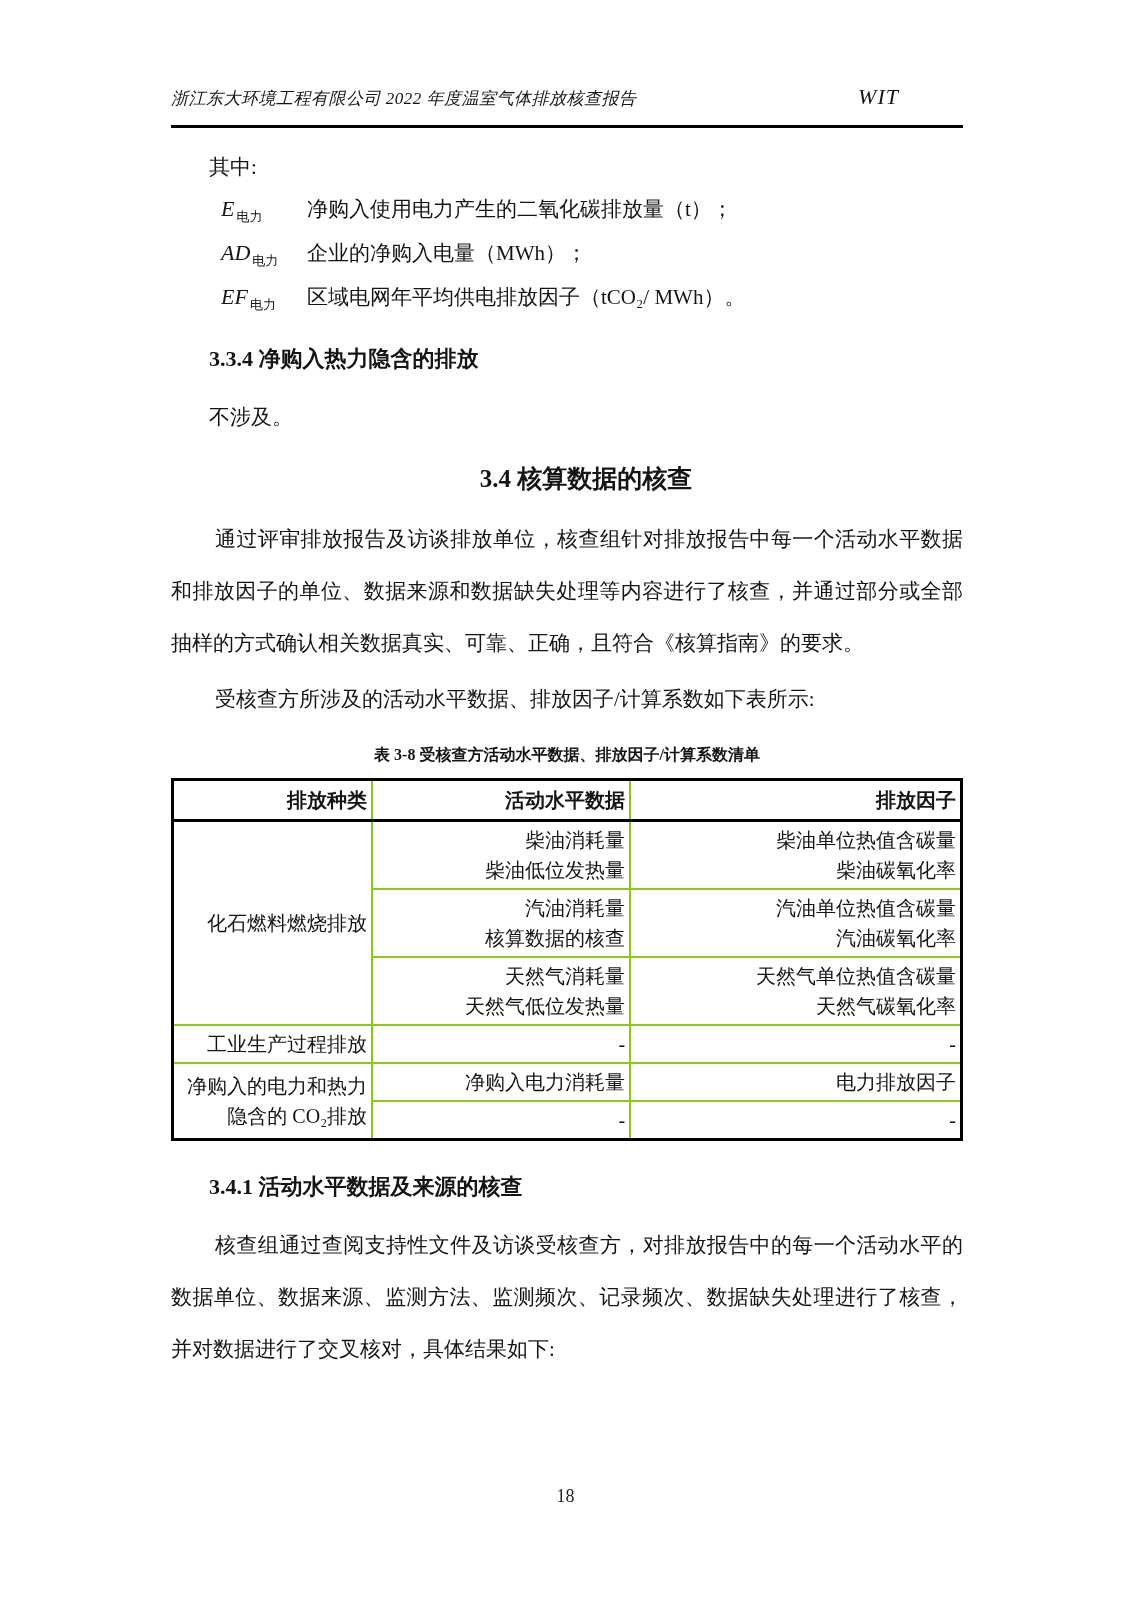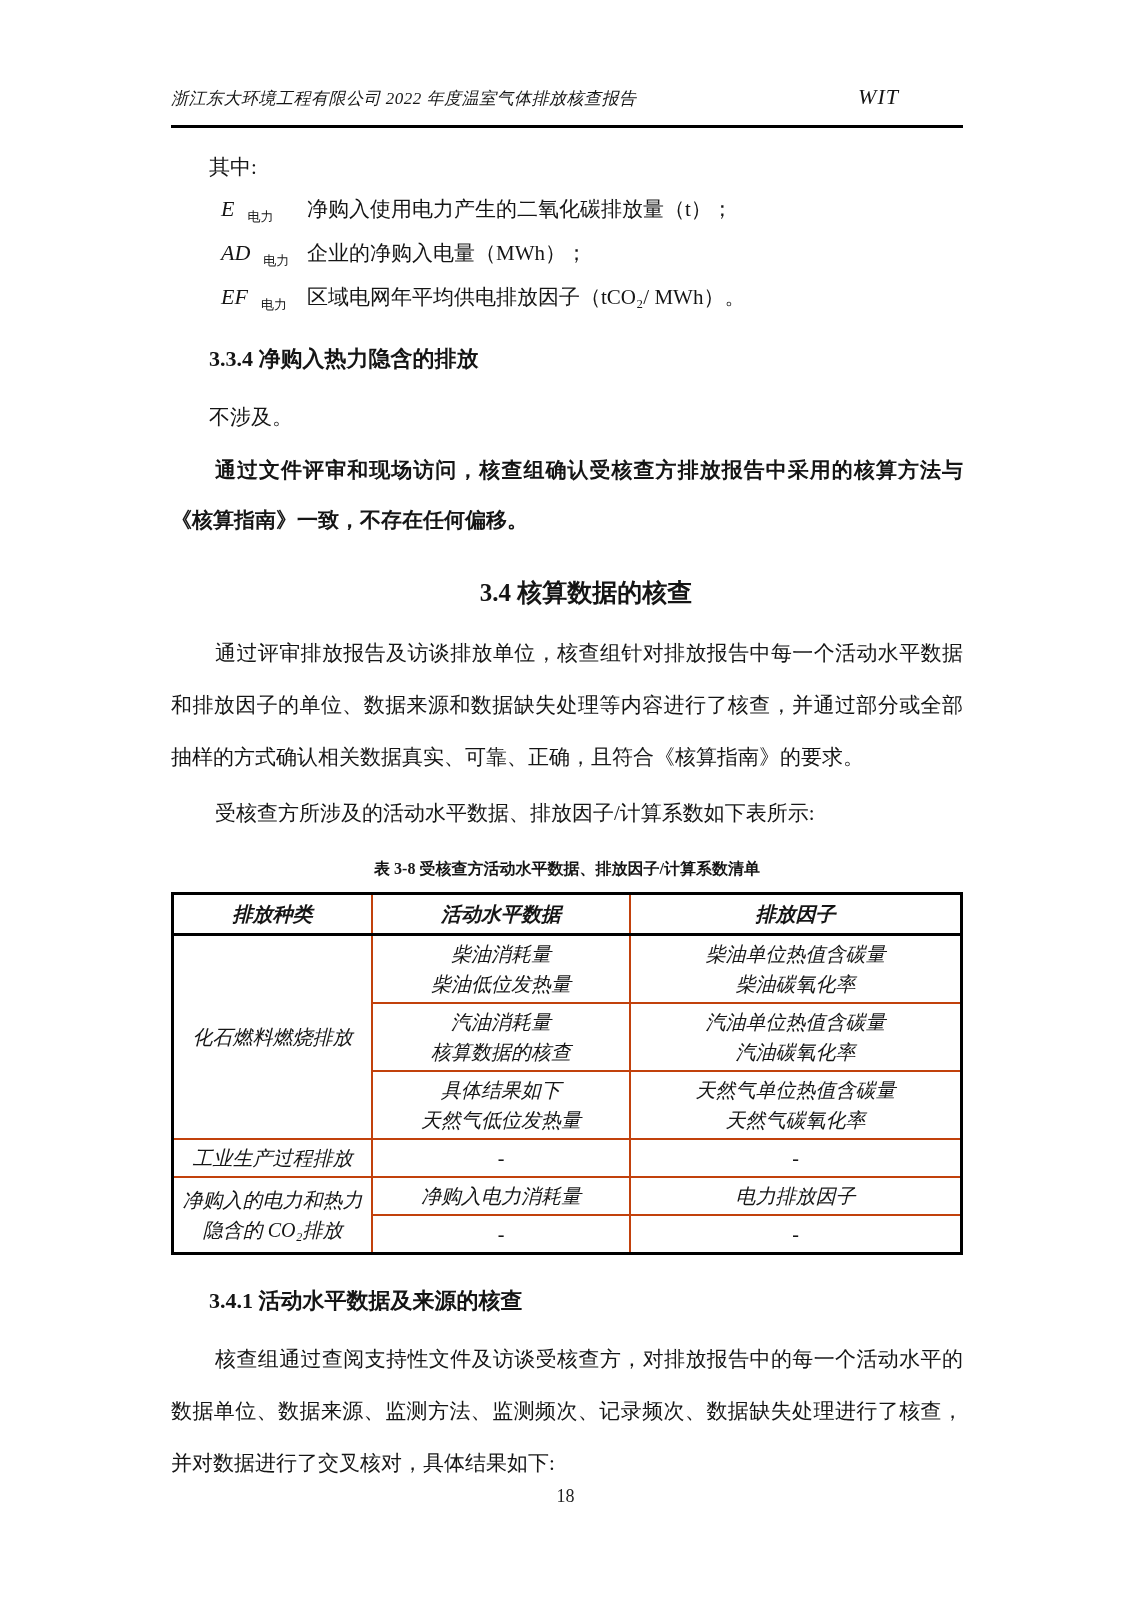--- a/index.html
+++ b/index.html
@@ -46,21 +46,21 @@
   .def-var {
     width: 86px;
     flex: 0 0 86px;
     font-size: 22px;
     font-style: italic;
   }
   .def-var .sub {
     font-style: normal;
     font-size: 13px;
     vertical-align: sub;
-    margin-left: 13px;
+    margin-left: 2px;
   }
   .def-desc { font-size: 21px; }
   
   .h-sub {
     margin: 32px 0 0 38px;
     font-size: 22px;
     font-weight: bold;
     line-height: 28px;
   }
   .h-main {
@@ -92,27 +92,26 @@
     font-size: 16px;
     font-weight: bold;
   }
   table.data-table {
     width: 100%;
     border-collapse: collapse;
     border: 3px solid #000000;
     font-size: 20px;
   }
   .data-table th, .data-table td {
-    border: 2px solid #c2410c;
-    text-align: center;
+    border: 2px solid #84cc16;
+    text-align: right;
     vertical-align: middle;
     padding: 3px 4px;
     line-height: 30px;
     font-weight: normal;
-    font-style: italic;
   }
   .data-table thead th {
     font-weight: bold;
     border-bottom: 3px solid #000000;
     line-height: 32px;
   }
   .data-table .col-species  { width: 25.3%; }
   .data-table .col-activity { width: 32.7%; }
   .data-table .col-factor   { width: 42%; }
   .cell-line { display: block; }
@@ -148,21 +147,20 @@
       <span class="def-var"><span>AD</span><span class="sub">电力</span></span>
       <span class="def-desc">企业的净购入电量（MWh）；</span>
     </div>
     <div class="def-item">
       <span class="def-var"><span>EF</span><span class="sub">电力</span></span>
       <span class="def-desc">区域电网年平均供电排放因子（tCO₂/ MWh）。</span>
     </div>
 
     <h3 class="h-sub">3.3.4 净购入热力隐含的排放</h3>
     <p class="plain">不涉及。</p>
-    <p class="para bold">通过文件评审和现场访问，核查组确认受核查方排放报告中采用的核算方法与《核算指南》一致，不存在任何偏移。</p>
 
     <h2 class="h-main">3.4 核算数据的核查</h2>
     <p class="para">通过评审排放报告及访谈排放单位，核查组针对排放报告中每一个活动水平数据和排放因子的单位、数据来源和数据缺失处理等内容进行了核查，并通过部分或全部抽样的方式确认相关数据真实、可靠、正确，且符合《核算指南》的要求。</p>
     <p class="para single">受核查方所涉及的活动水平数据、排放因子/计算系数如下表所示:</p>
 
     <p class="table-caption">表 3-8 受核查方活动水平数据、排放因子/计算系数清单</p>
     <table class="data-table">
       <thead>
         <tr>
           <th class="col-species">排放种类</th>
@@ -187,21 +185,21 @@
             <span class="cell-line">汽油消耗量</span>
             <span class="cell-line">核算数据的核查</span>
           </td>
           <td>
             <span class="cell-line">汽油单位热值含碳量</span>
             <span class="cell-line">汽油碳氧化率</span>
           </td>
         </tr>
         <tr>
           <td>
-            <span class="cell-line">具体结果如下</span>
+            <span class="cell-line">天然气消耗量</span>
             <span class="cell-line">天然气低位发热量</span>
           </td>
           <td>
             <span class="cell-line">天然气单位热值含碳量</span>
             <span class="cell-line">天然气碳氧化率</span>
           </td>
         </tr>
         <tr>
           <td>工业生产过程排放</td>
           <td>-</td>

